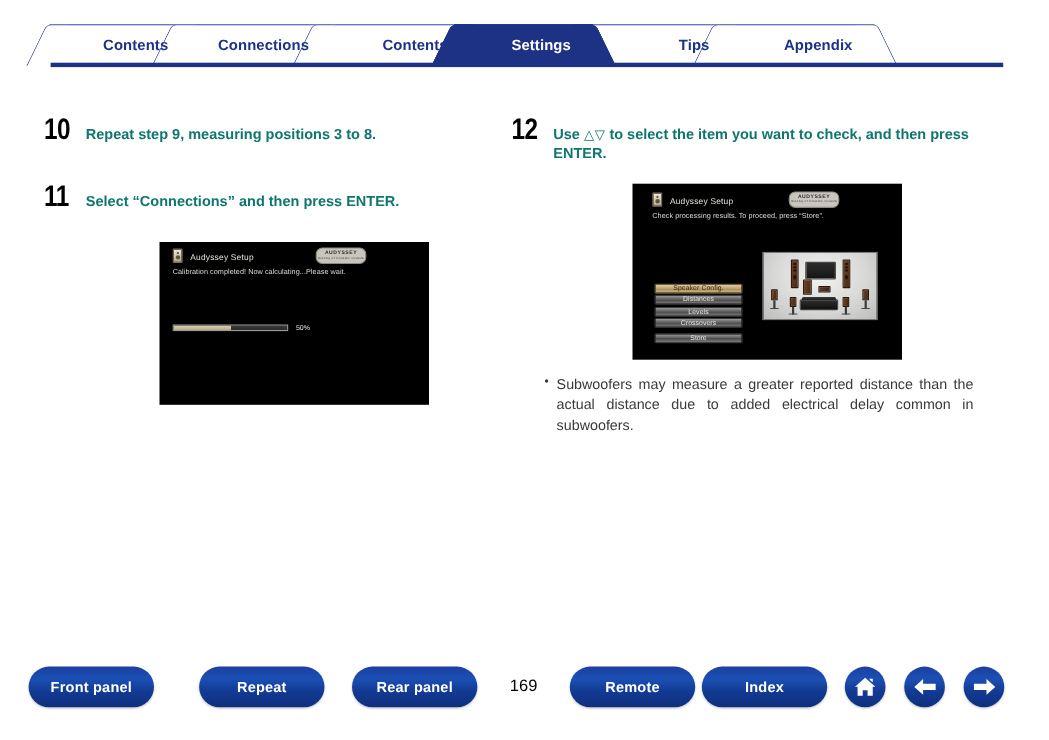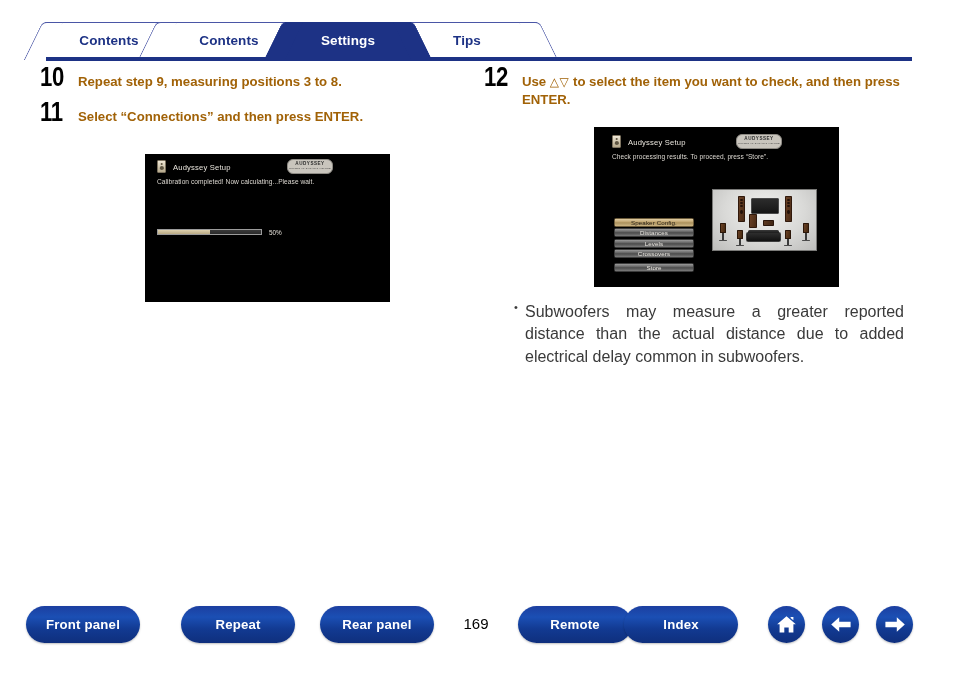--- a/index.html
+++ b/index.html
@@ -24,21 +24,21 @@
     position: absolute;
     left: 45px; top: 22px;
     height: 36px;
     display: flex;
   }
   .tab {
     position: relative;
     height: 36px;
     display: flex;
     align-items: center;
-    justify-content: center;
+    justify-content: flex-end;
     color: #1d3285;
     font-size: 13.5px;
     font-weight: bold;
     letter-spacing: 0.1px;
     background: #ffffff;
     border-top: 1.6px solid #4a56a6;
     margin-right: -14px;
     padding: 0 20px;
   }
   .tab::before,
@@ -87,21 +87,21 @@
     position: absolute;
     left: 46px;
     top: 57px;
     width: 866px;
     height: 4px;
     background: #1d3285;
   }
 
   
   .col-left  { position: absolute; left: 40px;  top: 70px; width: 440px; }
-  .col-right { position: absolute; left: 484px; top: 70px; width: 440px; }
+  .col-right { position: absolute; left: 465px; top: 70px; width: 440px; }
 
   .step {
     position: relative;
     padding-left: 38px;
     margin-bottom: 14px;
   }
   .step-num {
     position: absolute;
     left: 0;
     top: -6px;
@@ -110,23 +110,24 @@
     color: #000;
     line-height: 1;
     font-family: "Liberation Sans Narrow", "Liberation Sans", sans-serif;
     transform: scaleX(0.82);
     transform-origin: left top;
     letter-spacing: -0.5px;
   }
   .step-text {
     font-size: 13.2px;
     font-weight: bold;
-    color: #a16207;
+    color: #0f766e;
     line-height: 1.35;
     padding-top: 3px;
+    margin-top: 40px;
   }
   .tri { font-weight: normal; font-size: 12px; letter-spacing: 0.5px; }
 
   
   .osd {
     background: #000000;
     position: relative;
     overflow: hidden;
   }
   .osd-left {
@@ -300,21 +301,21 @@
     border-radius: 0.6px;
   }
   .pole { background: #3a3a3a; }
   .base { background: #4a4a4a; border-radius: 0.5px; }
 
   
   .bullets { margin-top: 14px; }
   .bullet {
     position: relative;
     padding-left: 11px;
-    font-size: 16px;
+    font-size: 13px;
     color: #3a3a3a;
     line-height: 1.42;
   }
   .bullet::before {
     content: "\2022";
     position: absolute;
     left: 0; top: -0.5px;
     font-size: 11px;
     color: #3a3a3a;
   }
@@ -335,21 +336,21 @@
     font-size: 13.2px;
     font-weight: bold;
     background: linear-gradient(#1c3fa0 0%, #1b4fb4 30%, #123a92 62%, #0f2f7d 100%);
     box-shadow: 0 1px 2px rgba(0,0,0,0.25);
     letter-spacing: 0.2px;
   }
   .pill.p1 { left: 26px;  width: 114px; }
   .pill.p2 { left: 181px; width: 114px; }
   .pill.p3 { left: 320px; width: 114px; justify-content: center; }
   .pill.p4 { left: 518px; width: 114px; }
-  .pill.p5 { left: 624px; width: 114px; }
+  .pill.p5 { left: 638px; width: 114px; }
 
   .pageno {
     position: absolute;
     left: 445px; top: 9px;
     width: 62px;
     text-align: center;
     font-size: 15px;
     color: #000;
   }
 
@@ -368,28 +369,34 @@
   .circ svg { display: block; }
 </style>
 </head>
 <body>
 
 <div class="tabbar">
   <div class="tabs-row">
     <div class="tab w-contents">
       <span class="tab-label">Contents</span>
     </div>
+    <div class="tab w-connections">
+      <span class="tab-label">Connections</span>
+    </div>
     <div class="tab w-playback">
       <span class="tab-label">Contents</span>
     </div>
     <div class="tab w-settings active">
       <span class="tab-label">Settings</span>
     </div>
     <div class="tab w-tips">
       <span class="tab-label">Tips</span>
+    </div>
+    <div class="tab w-appendix">
+      <span class="tab-label">Appendix</span>
     </div>
   </div>
   <div class="tabbar-rule"></div>
 </div>
 
 <div class="col-left">
 
   <div class="step">
     <div class="step-num">10</div>
     <div class="step-text">Repeat step 9, measuring positions 3 to 8.</div>

